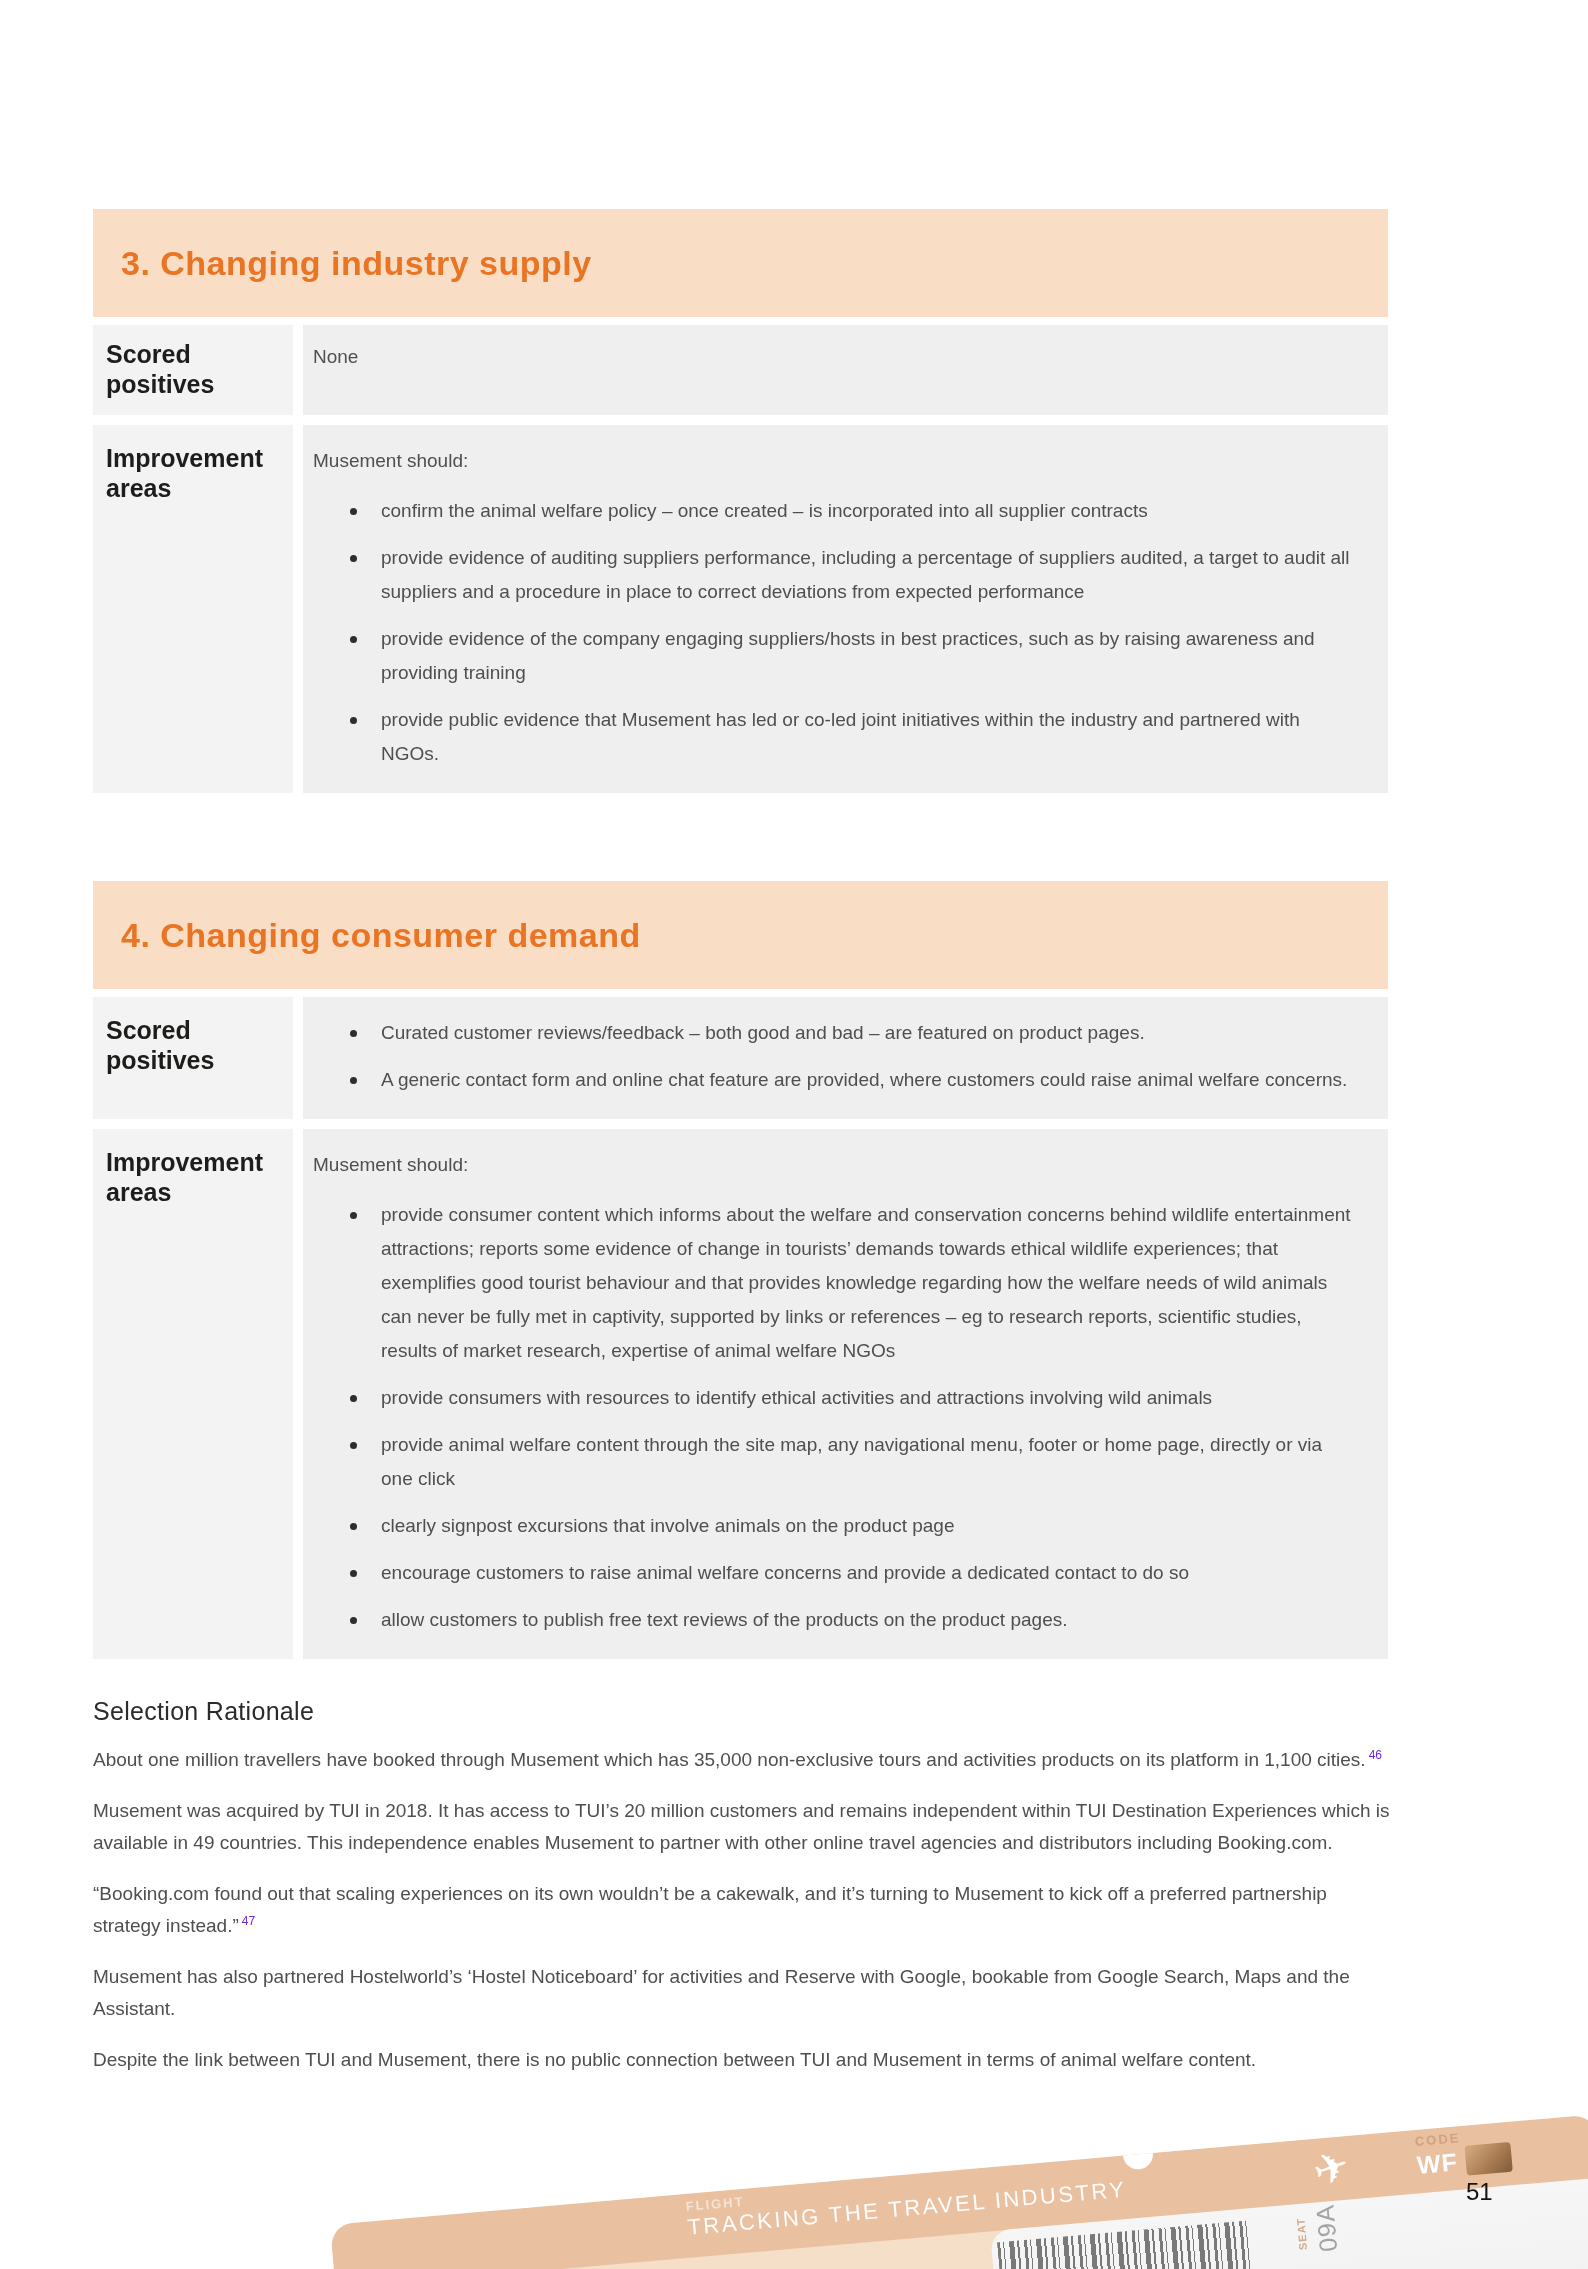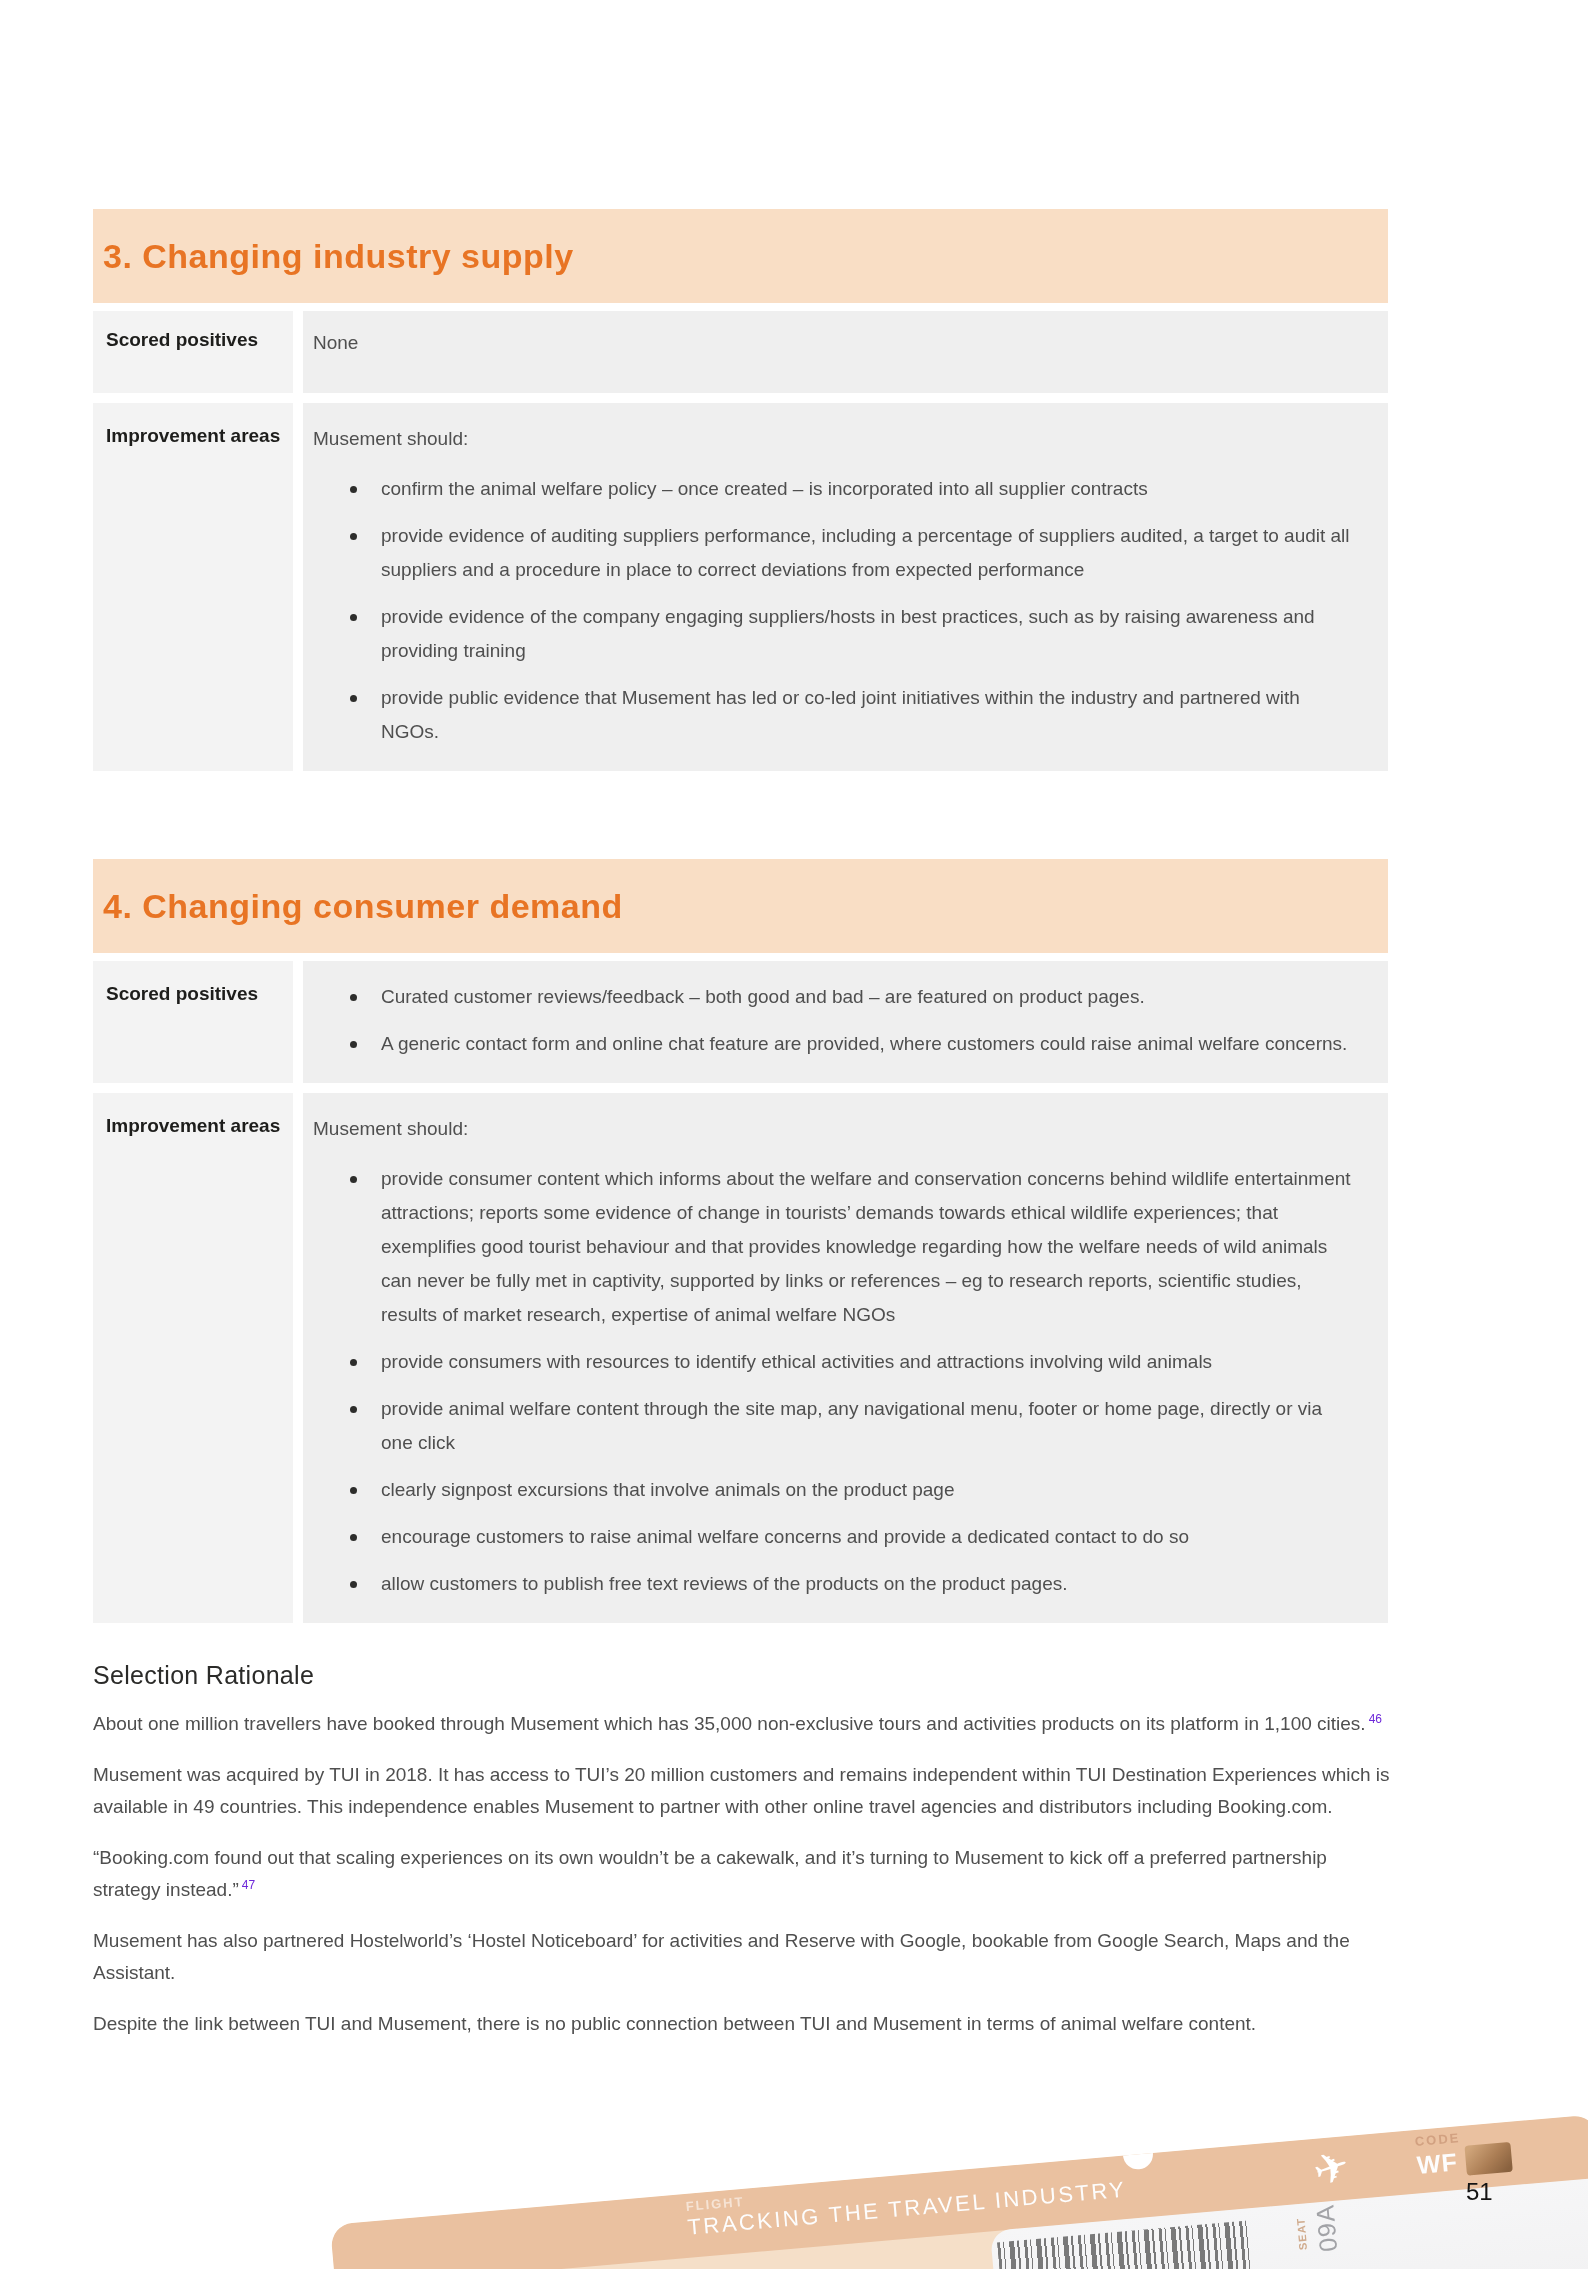--- a/index.html
+++ b/index.html
@@ -13,41 +13,41 @@
     width:1588px;height:2269px;
     background:#ffffff;
     position:relative;
     overflow:hidden;
     font-family:"Liberation Sans","DejaVu Sans",sans-serif;
   }
   .content{position:relative;z-index:3;padding:209px 0 0 93px;}
 
   
   .band{
-    width:1295px;height:94px;
+    width:1295px;height:108px;
     background:var(--band-bg);
     display:flex;align-items:center;
-    padding-left:10px;
+    padding-left:28px;
     margin-bottom:8px;
   }
   .band h2{
     margin:0;
     font-size:34px;
     font-weight:bold;
     color:var(--accent-orange);
     letter-spacing:0.5px;
   }
 
   
   .trow{display:flex;gap:10px;width:1295px;margin-bottom:10px;}
   .tlabel{
     width:200px;flex:0 0 200px;
     background:#f3f3f3;
     padding:18px 12px 16px 13px;
-    font-size:19px;line-height:30px;
+    font-size:25px;line-height:30px;
     font-weight:bold;color:#1d1d1b;
   }
   .tcell{
     flex:1;
     background:#efefef;
     padding:19px 30px 22px 10px;
     font-size:19px;line-height:34px;
     color:#4f4f4f;
   }
   .trow.compact .tlabel{padding-top:14px;}

